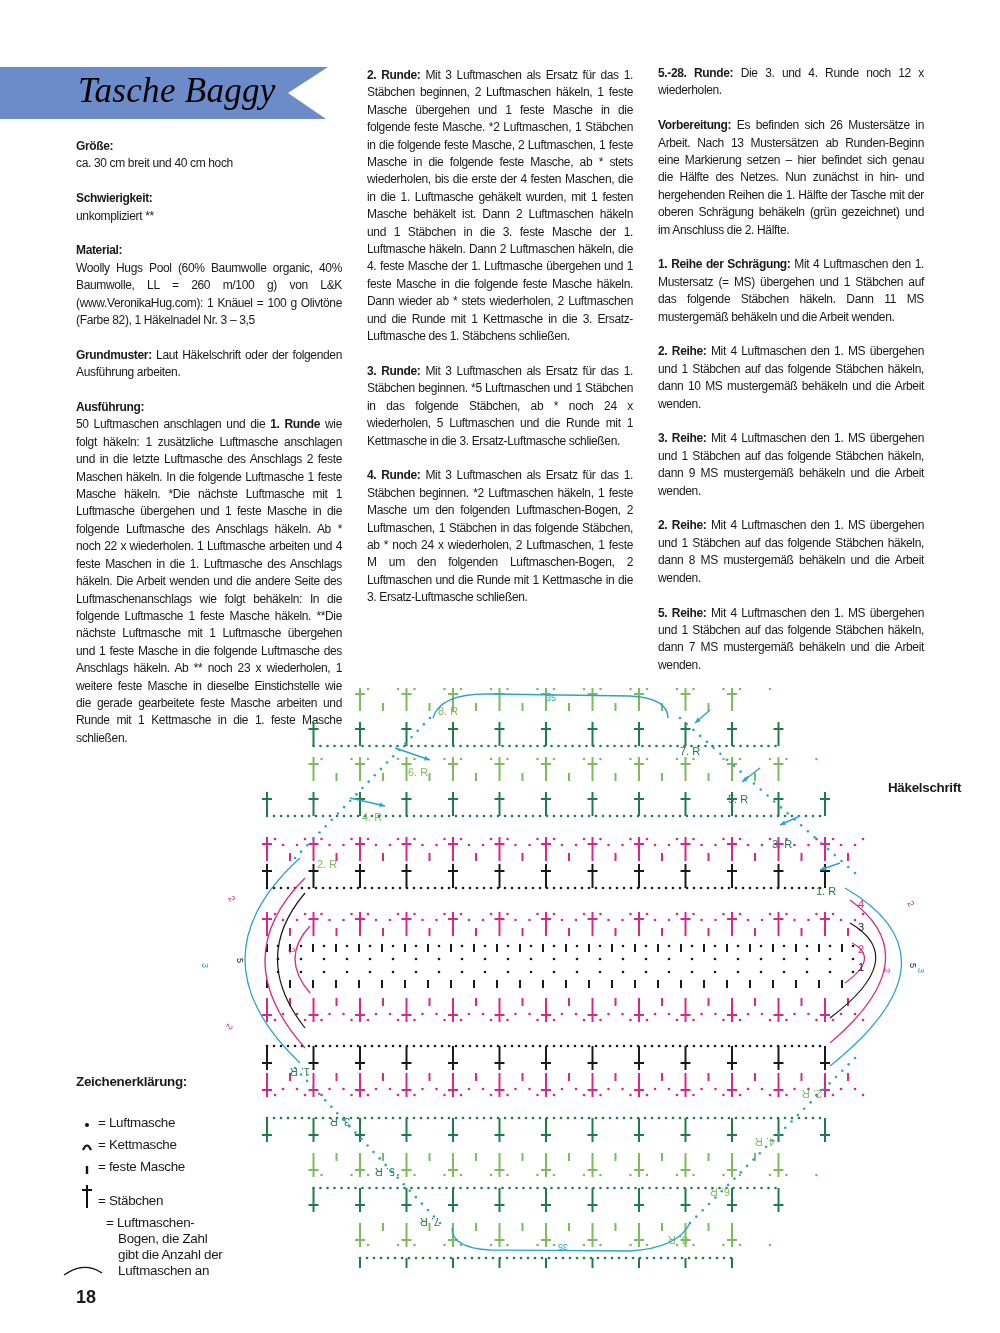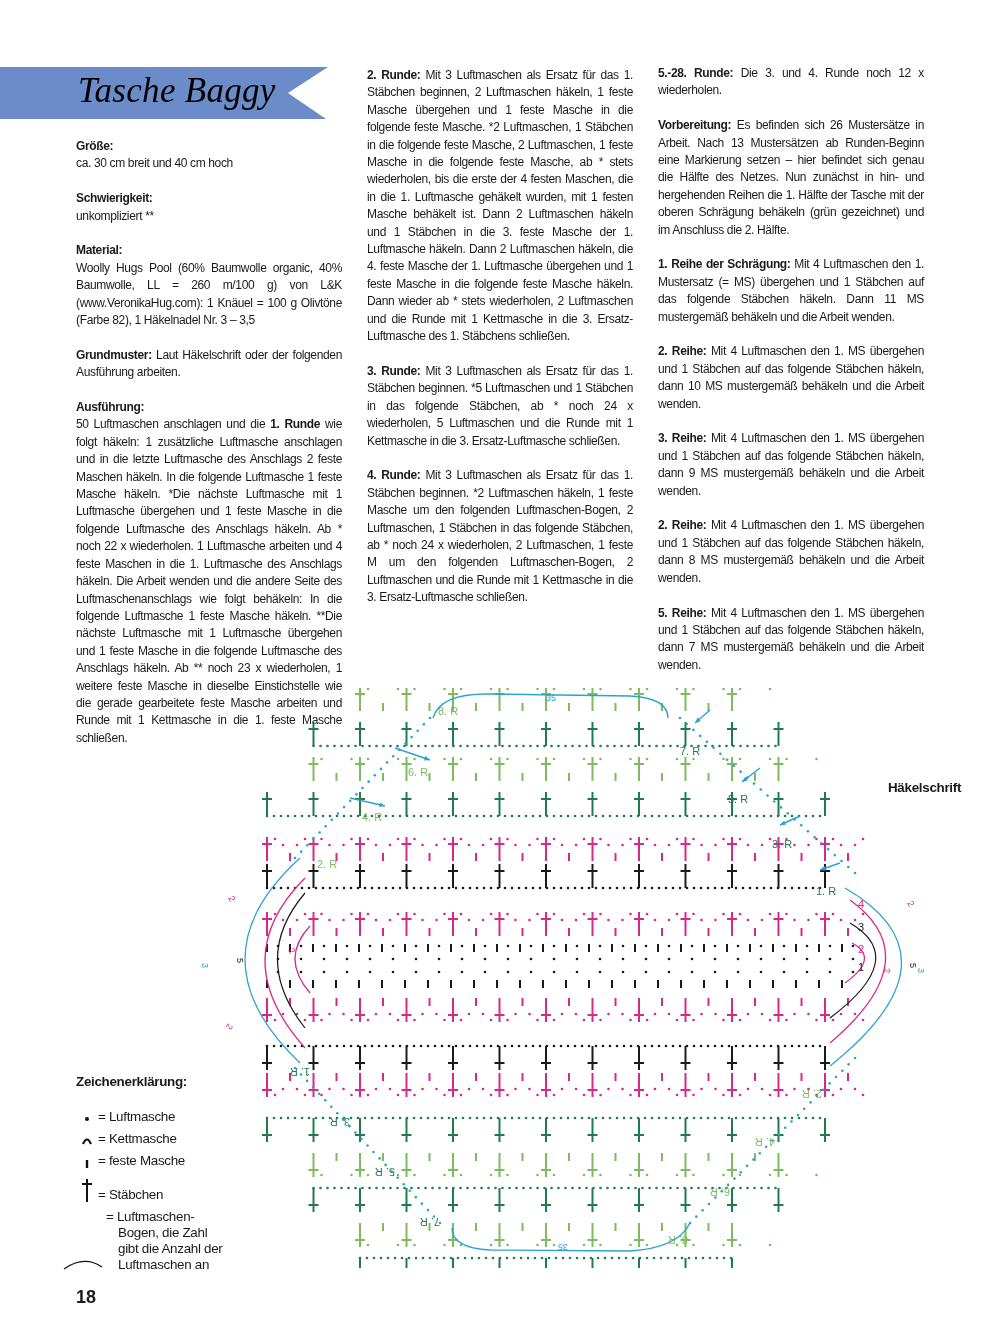--- a/index.html
+++ b/index.html
@@ -13,21 +13,21 @@
          font-stretch: condensed; }
   .col p { margin: 0 0 17.4px 0; }
   .col b { font-weight: bold; }
   .label { font-weight: bold; display: block; }
   .col1 { left: 76px; top: 138px; width: 266px; }
   .col2 { left: 367px; top: 67px; width: 266px; }
   .col3 { left: 658px; top: 65px; width: 266px; }
   .narrow { letter-spacing: -0.35px; }
   .chart-title { position: absolute; left: 850px; top: 780px; font-weight: bold; font-size: 13.4px; letter-spacing: -0.3px; padding-left: 38px; }
   .legend { position: absolute; left: 76px; top: 1074px; width: 200px; font-size: 13.4px; letter-spacing: -0.3px; }
-  .legend-title { font-weight: bold; margin-bottom: 14px; }
+  .legend-title { font-weight: bold; margin-bottom: 20px; }
   .legend-row { display: flex; align-items: flex-end; height: 22px; }
   .legend-row .sym { width: 22px; display: flex; justify-content: center; }
   .legend-row.arc { height: auto; margin-top: 6px; }
   .legend-row.arc .sym { width: 44px; margin-left: -14px; }
   .legend-row .txt { line-height: 16px; }
   .page-num { position: absolute; left: 76px; top: 1287px; font-weight: bold; font-size: 18px; }
   #chart { position: absolute; left: 190px; top: 688px; }
 </style>
 </head>
 <body>

